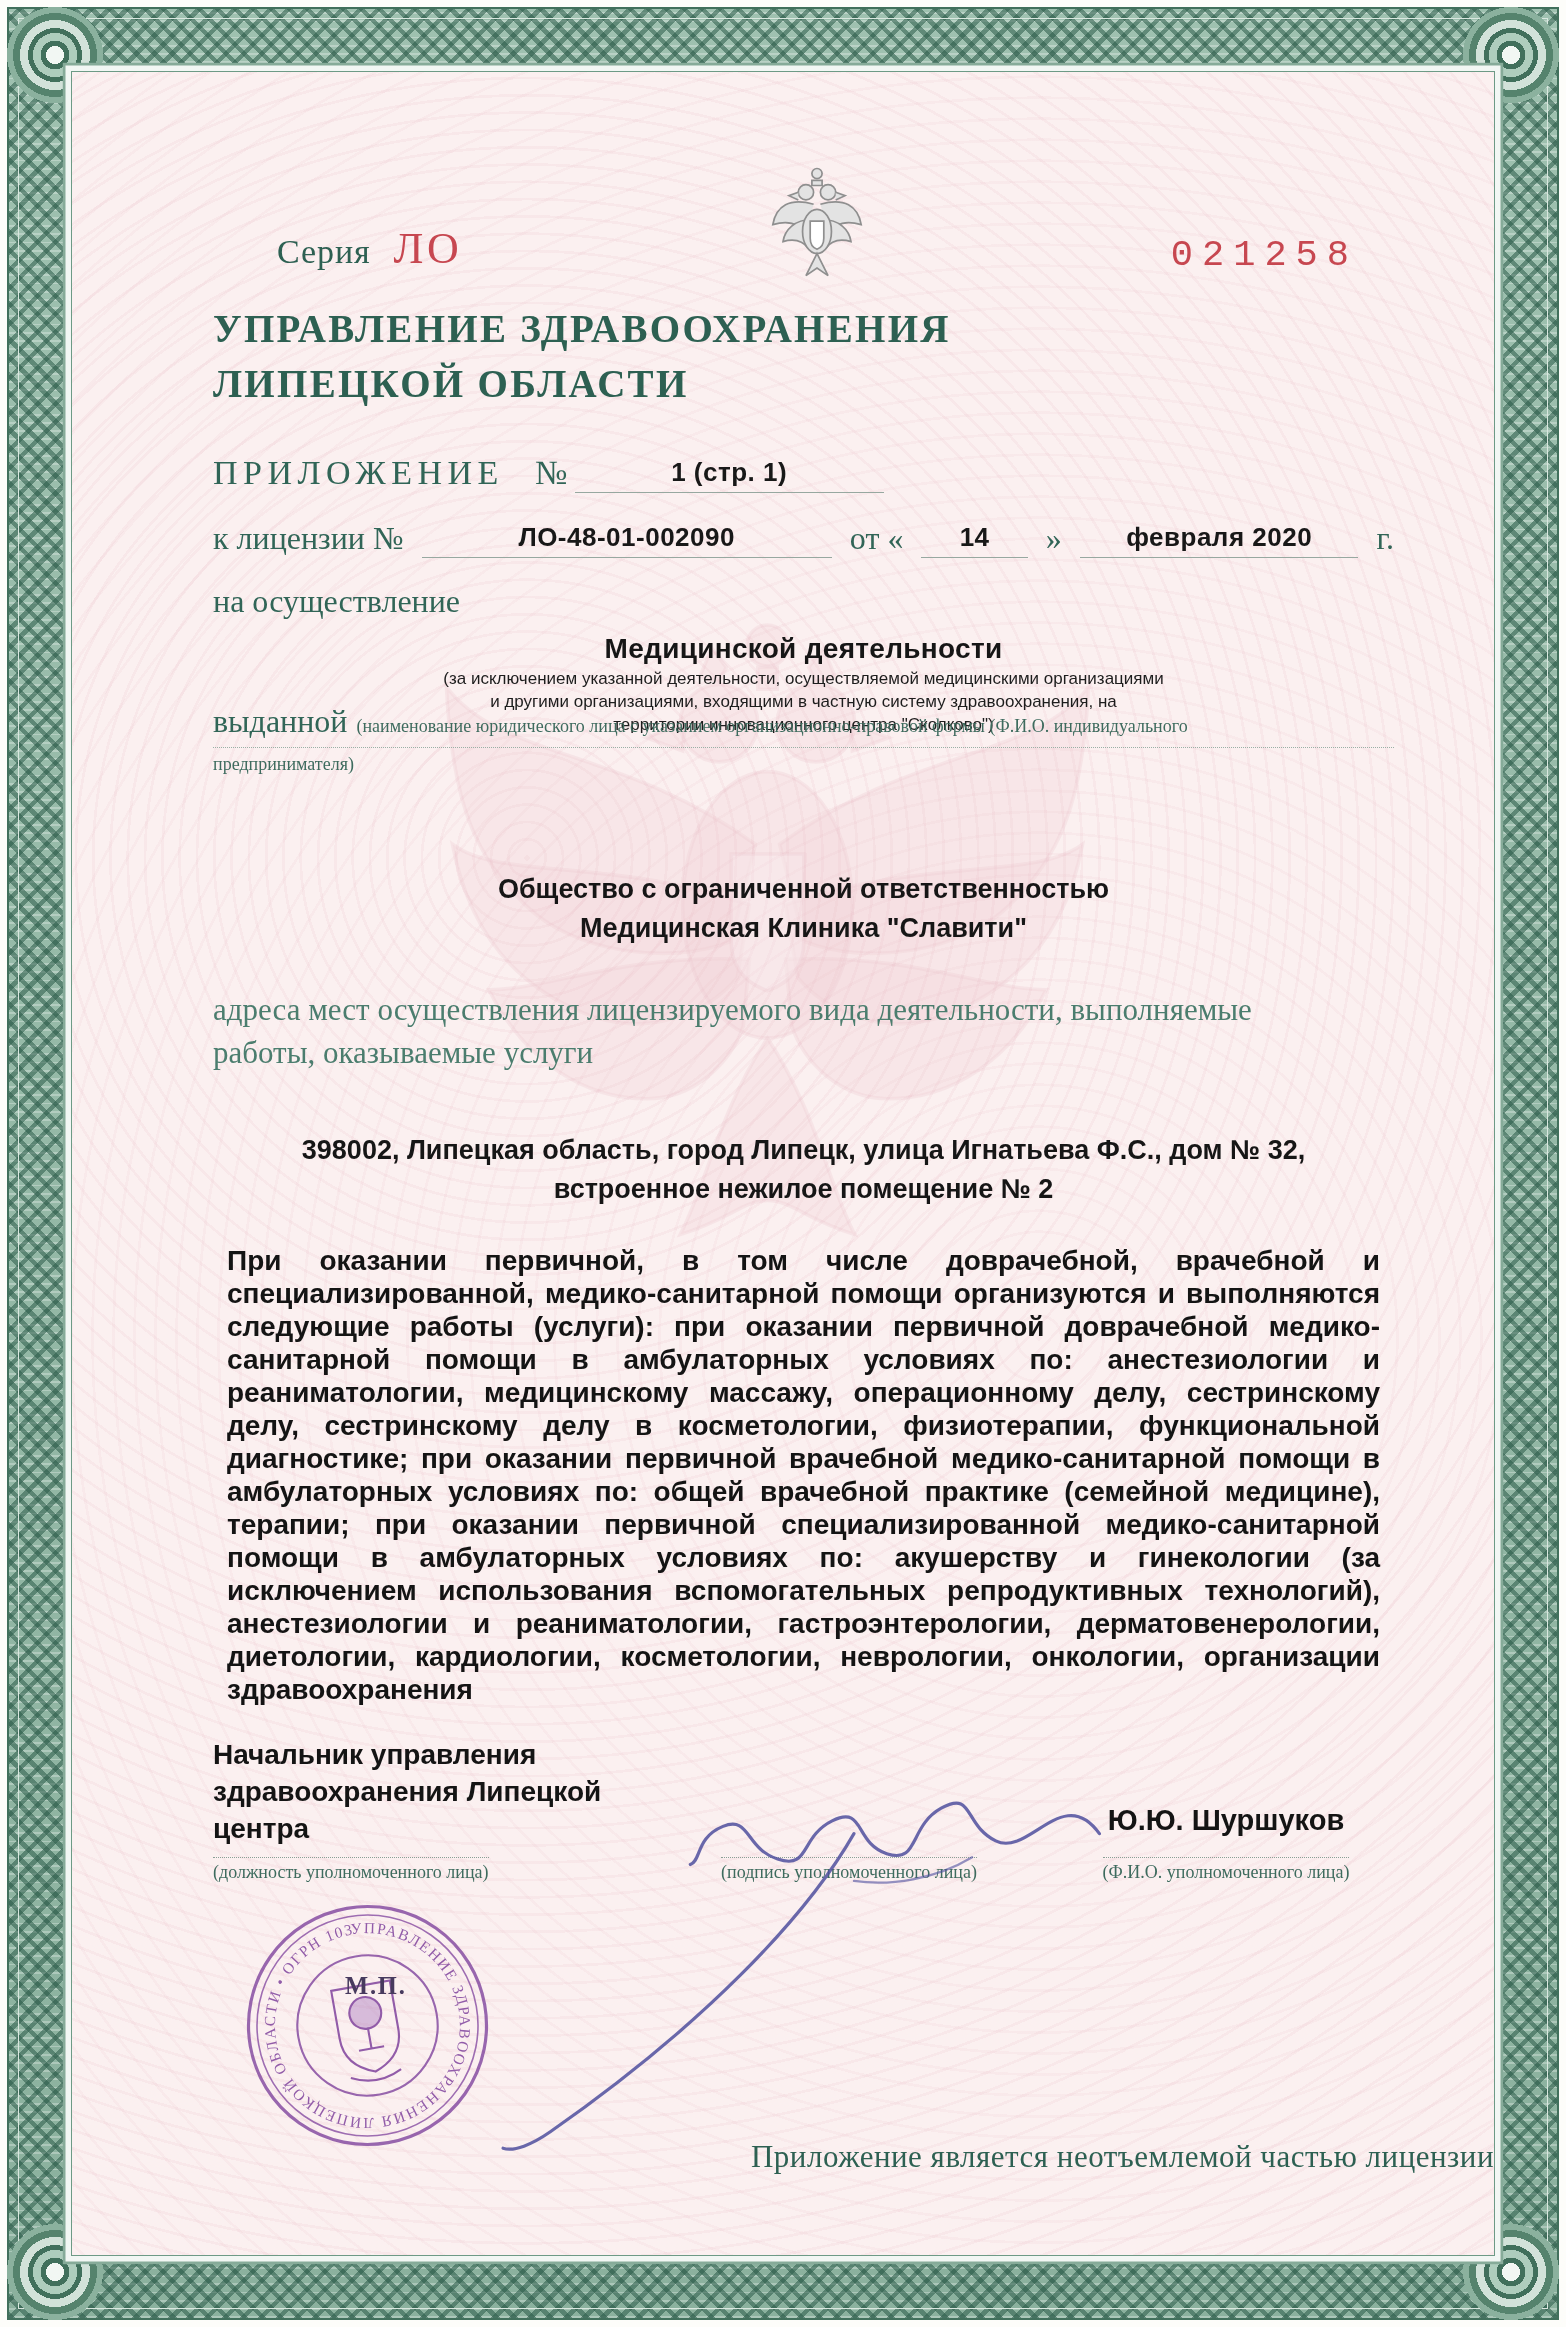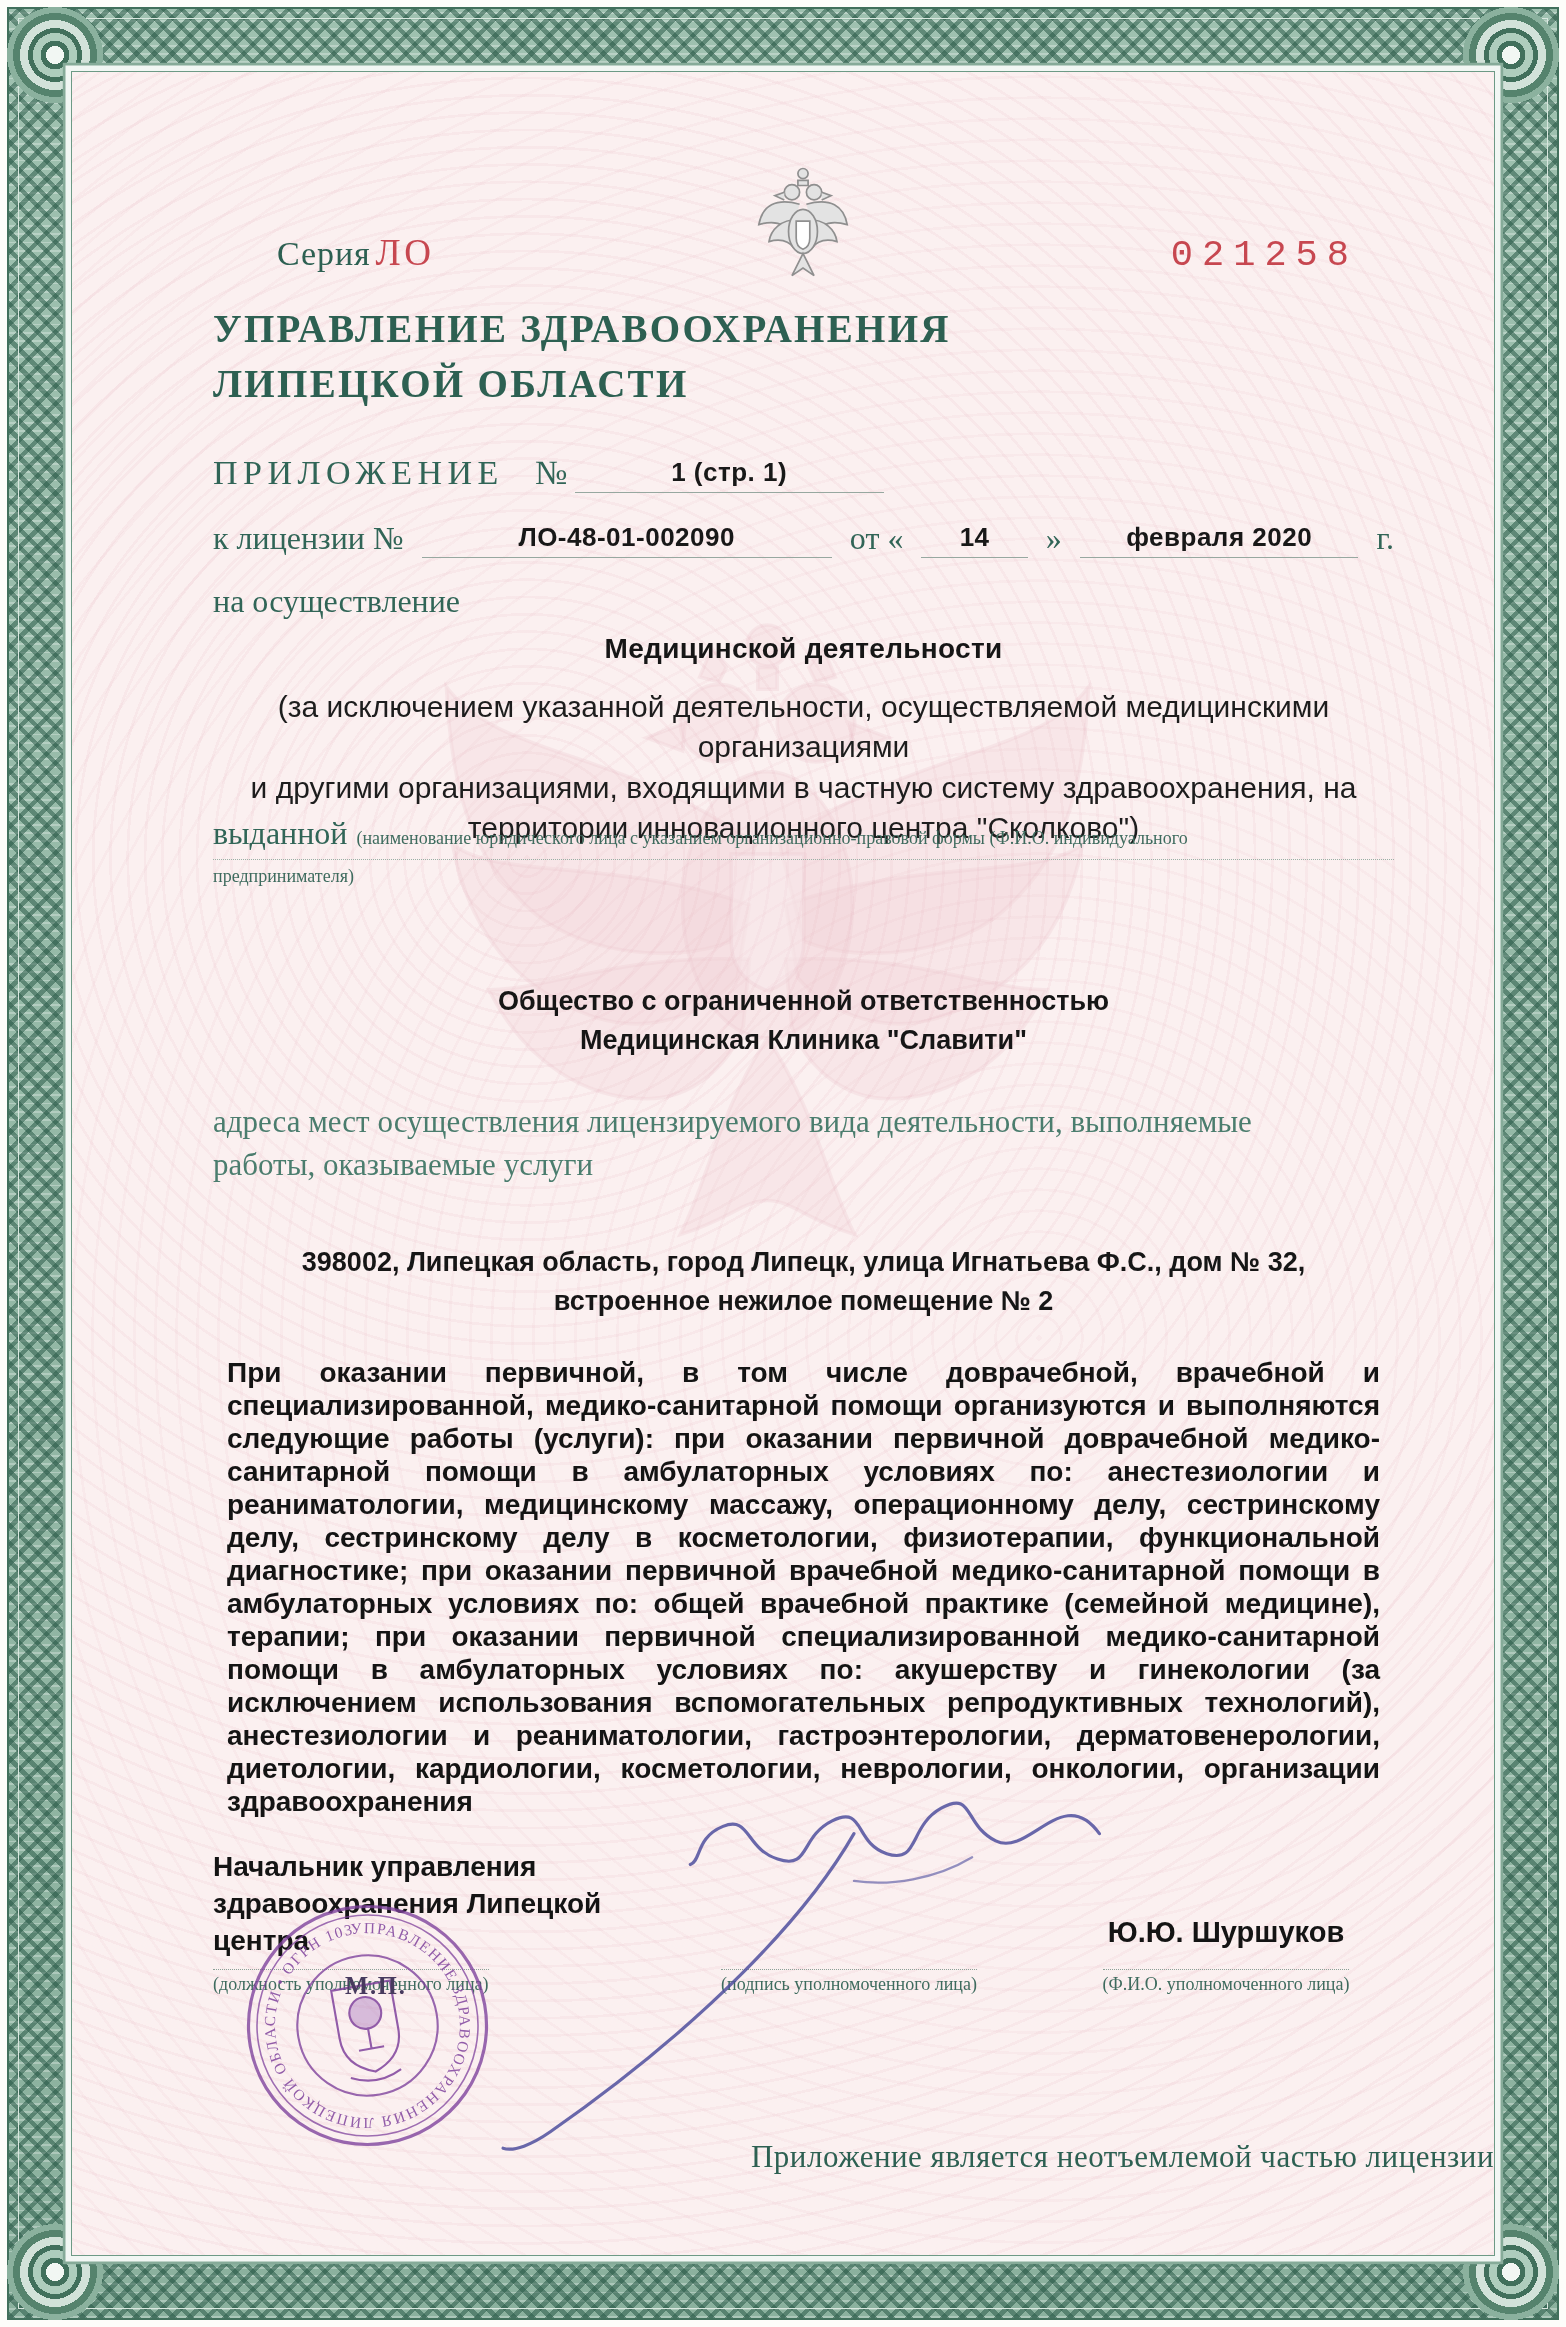--- a/index.html
+++ b/index.html
@@ -25,42 +25,42 @@
     box-shadow:0 0 0 5.5px #f2f7f4, 0 0 0 8.2px #86ab99;
     padding:0 100px 0 141px;
     background-image:
       repeating-radial-gradient(circle at 32% 36%, rgba(233,187,197,.16) 0 2.7px, rgba(255,255,255,0) 2.7px 17.3px),
       repeating-radial-gradient(circle at 68% 58%, rgba(233,187,197,.13) 0 2.7px, rgba(255,255,255,0) 2.7px 21px);}
   .doc > *{position:relative;z-index:1}
   .watermark{position:absolute;left:332px;top:427px;width:727px;height:836px;z-index:0;opacity:.55}
   .red{color:#c74750}
   .head-row{margin-top:75px;display:flex;align-items:flex-end;height:136px}
   .series{font-size:34px;color:#2d6052;margin-left:64px;margin-bottom:9px;letter-spacing:0.9px}
-  .series .red{letter-spacing:3.6px;margin-left:5px;font-size:37px}
+  .series .red{letter-spacing:3.6px;margin-left:23px;font-size:44px}
   .emblem-wrap{flex:1;display:flex;justify-content:center;align-items:flex-end}
   .form-number{font-family:Liberation Mono, monospace;font-size:37px;color:#c74750;letter-spacing:9px;margin-right:36px;margin-bottom:7.3px}
 
   .authority{margin:18px 0 0;font-size:39px;font-weight:bold;color:#2d6052;text-align:left;letter-spacing:2.3px;line-height:1.42}
   .authority span{display:block}
 
   .annex-row{margin-top:42px;font-size:34px;color:#316557;display:flex;align-items:baseline}
   .annex-label{letter-spacing:5.5px}
   .nosign{margin-left:31px;margin-right:7.3px}
   .blank{display:inline-block;border-bottom:1.8px solid #97a8a0;text-align:center;vertical-align:baseline}
   .blank b{font-family:"Liberation Sans",sans-serif;font-weight:bold;color:#181818;font-size:26px;position:relative;top:-2.7px;letter-spacing:0.5px}
   .annex-blank{width:309px}
   .lic-blank{width:455px}
   .day-blank{width:118px}
   .month-blank{width:309px}
 
   .license-row{margin-top:27px;font-size:32px;color:#316557;display:flex;align-items:baseline;gap:18px;white-space:nowrap}
   .intro-label{margin-top:25.5px;font-size:32px;color:#316557}
   .bold-center{font-family:"Liberation Sans",sans-serif;font-weight:bold;color:#161616;text-align:center}
   .activity-title{margin-top:12.7px;font-size:28px;letter-spacing:0.3px}
-  .exception-note{margin-top:22px;text-align:center;font-family:"Liberation Sans",sans-serif;font-weight:500;font-size:30px;color:#1d1d1d;line-height:1.35}
+  .exception-note{margin-top:3px;text-align:center;font-family:"Liberation Sans",sans-serif;font-weight:500;font-size:17px;color:#1d1d1d;line-height:1.35}
   .exception-note span{display:block}
   .issued-row{margin-top:-34px;display:flex;align-items:baseline;border-bottom:0.9px dotted #9ab0a6;padding-bottom:7.3px}
   .issued-label{font-size:32px;color:#316557;margin-right:9px}
   .small-caption{font-size:18px;color:#3e6b5e}
   .issued-caption2{margin-top:5.5px}
 
   .company{margin-top:95px;font-size:27px;line-height:1.45}
   .company span{display:block}
   .addr-intro{margin-top:40px;font-size:31px;color:#4b7d6e;line-height:1.4}
   .addr-intro span{display:block}

